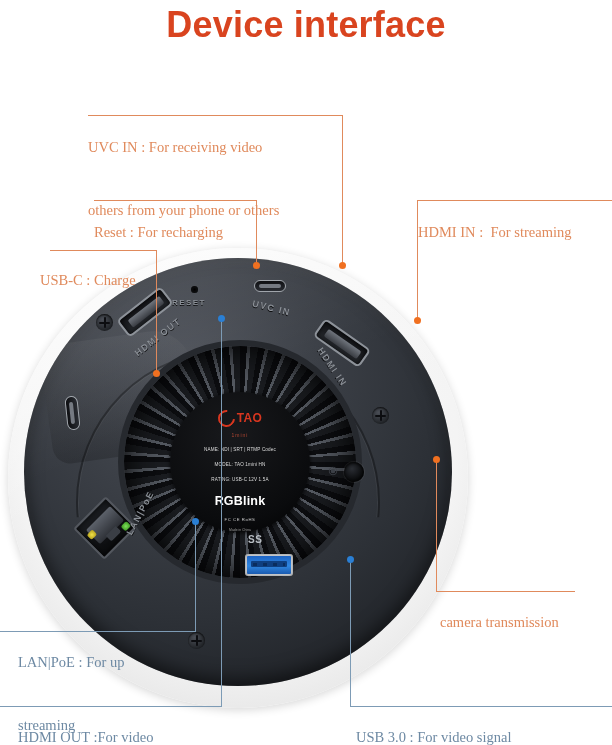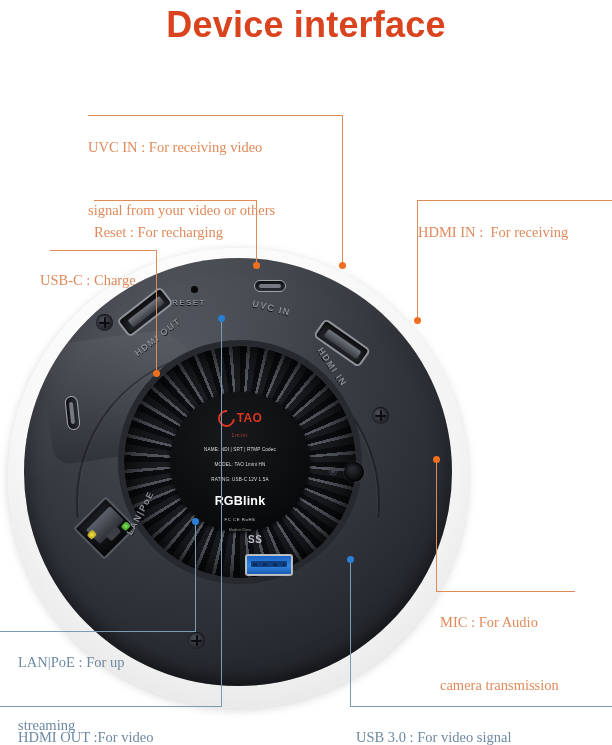--- a/index.html
+++ b/index.html
@@ -273,49 +273,48 @@
       </div>
 
       <div class="port screw" style="left:72px;top:56px;"></div>
       <div class="port screw" style="left:348px;top:132px;"></div>
       <div class="port screw" style="left:164px;top:340px;"></div>
     </div>
   </div>
 
   <div class="anno orange" style="left:88px;top:95px;">
     <div>UVC IN : For receiving video</div>
-    <div>signal from your video or others</div>
+    <div>others from your phone or others</div>
   </div>
   <div class="lead h" style="left:88px;top:115px;width:255px;"></div>
   <div class="lead v" style="left:342px;top:115px;height:150px;"></div>
   <div class="dot" style="left:339px;top:262px;"></div>
 
   <div class="anno orange" style="left:94px;top:180px;">
     <div>Reset : For recharging</div>
   </div>
   <div class="lead h" style="left:94px;top:200px;width:163px;"></div>
   <div class="lead v" style="left:256px;top:200px;height:65px;"></div>
   <div class="dot" style="left:253px;top:262px;"></div>
 
   <div class="anno orange" style="left:40px;top:228px;">
     <div>USB-C : Charge</div>
   </div>
   <div class="lead h" style="left:50px;top:250px;width:107px;"></div>
   <div class="lead v" style="left:156px;top:250px;height:122px;"></div>
   <div class="dot" style="left:153px;top:370px;"></div>
 
   <div class="anno orange" style="left:418px;top:180px;">
-    <div>HDMI IN :  For receiving</div>
+    <div>HDMI IN :  For streaming</div>
   </div>
   <div class="lead h" style="left:418px;top:200px;width:194px;"></div>
   <div class="lead v" style="left:417px;top:200px;height:120px;"></div>
   <div class="dot" style="left:414px;top:317px;"></div>
 
   <div class="anno orange" style="left:440px;top:570px;">
-    <div>MIC : For Audio</div>
     <div>camera transmission</div>
   </div>
   <div class="lead h" style="left:436px;top:591px;width:139px;"></div>
   <div class="lead v" style="left:436px;top:461px;height:131px;"></div>
   <div class="dot" style="left:433px;top:456px;"></div>
 
   <div class="anno blue" style="left:18px;top:610px;">
     <div>LAN|PoE : For up</div>
     <div>streaming</div>
   </div>

